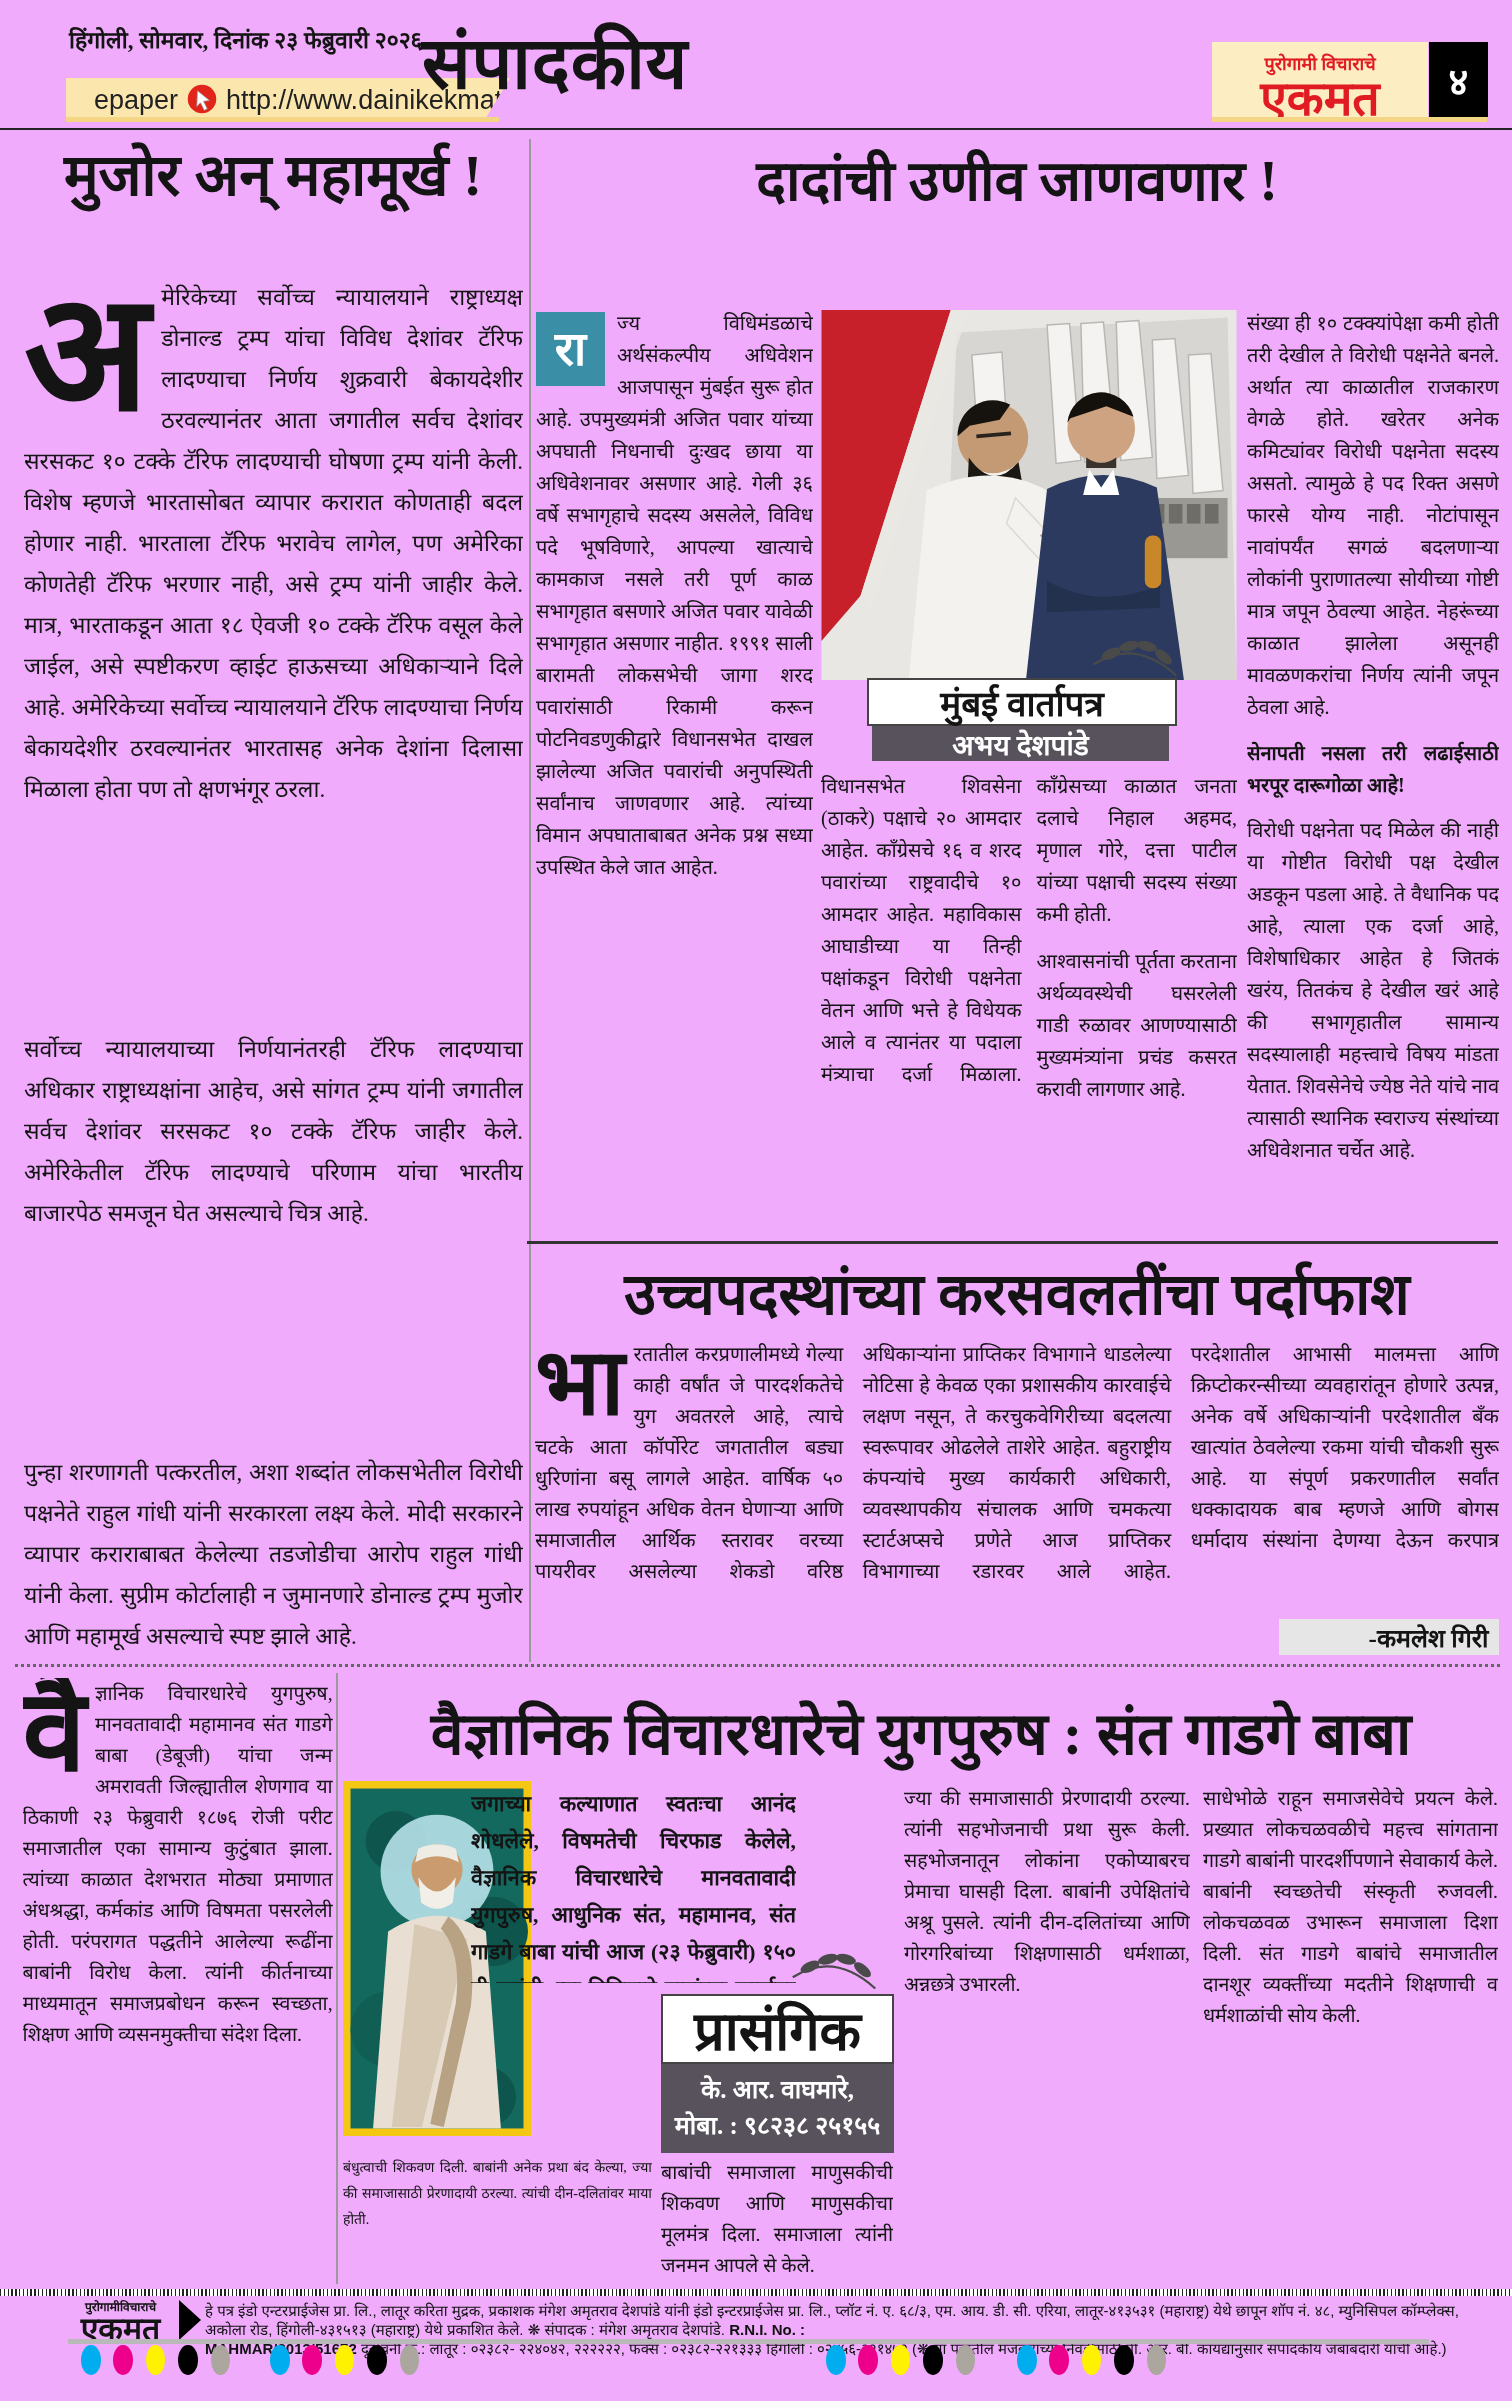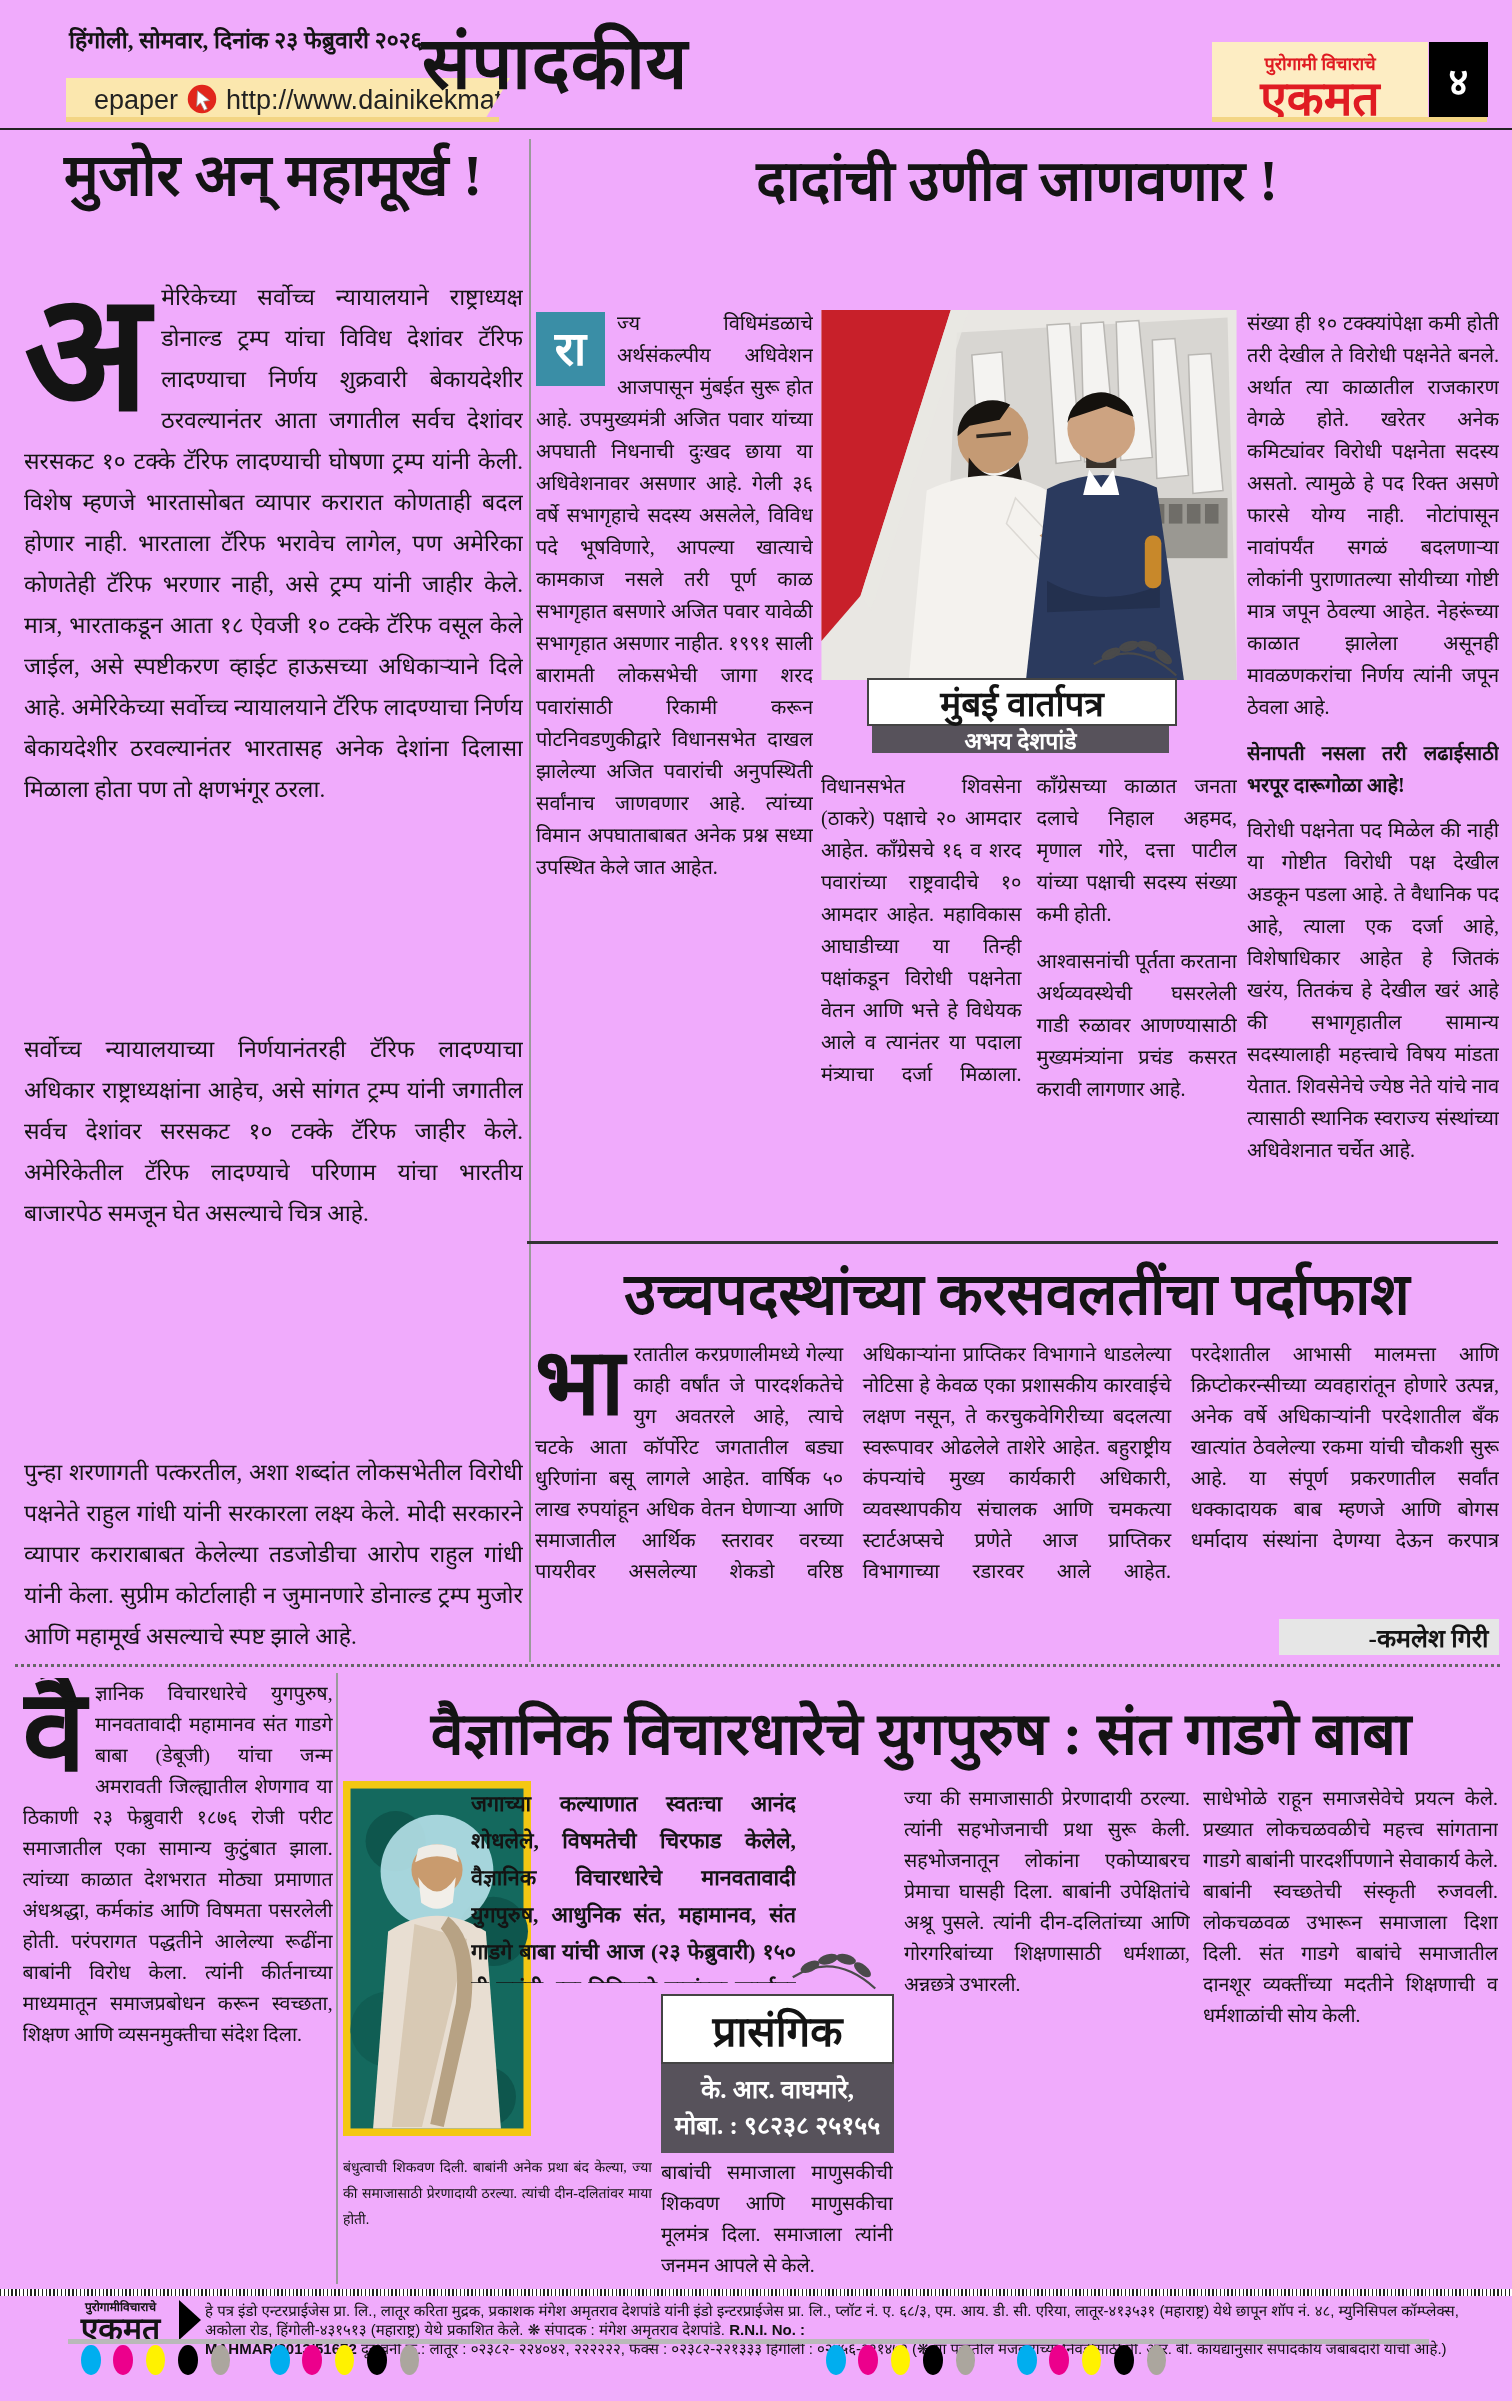--- a/index.html
+++ b/index.html
@@ -52,25 +52,25 @@
   .gb-colA{left:22.6px;top:1678px;width:310px;height:607px;font-size:19.6px;line-height:31px;}
   .dc-vai{float:left;font-size:114px;line-height:92px;font-weight:700;margin:7.5px 9px 0 0;}
   .gb-intro{left:471px;top:1786px;width:325px;height:197px;font-size:21.5px;line-height:37px;font-weight:700;}
   .gb-colC{left:904px;top:1783px;width:286px;height:503px;font-size:19.6px;line-height:31px;}
   .gb-colD{left:1203px;top:1783px;width:295px;height:503px;font-size:19.6px;line-height:31px;}
   .gb-colAb{left:343px;top:2155px;width:309px;height:130px;font-size:14px;line-height:26px;}
   .gb-colBb{left:661px;top:2157px;width:232px;height:127px;font-size:19.6px;line-height:31px;}
   
   .mv-box{left:867px;top:678px;width:306px;height:44px;border:2.3px solid #444;background:#fff;
       display:flex;align-items:center;justify-content:center;font-size:35px;font-weight:800;}
-  .mv-byline{left:872px;top:726px;width:297px;height:27px;background:#57525b;color:#fff;
-      display:flex;align-items:center;justify-content:center;font-size:23px;font-weight:600;}
+  .mv-byline{left:872px;top:726px;width:297px;height:35px;background:#57525b;color:#fff;
+      display:flex;align-items:center;justify-content:center;font-size:28px;font-weight:600;}
   .pr-box{left:661px;top:1994px;width:233px;}
   .pr-title{border:2.3px solid #444;background:#fff;height:66px;display:flex;align-items:center;
-      justify-content:center;font-size:42px;font-weight:900;}
+      justify-content:center;font-size:54px;font-weight:900;}
   .pr-dark{background:#57525b;color:#fff;text-align:center;padding:7.5px 3px 9px;
       font-size:25px;font-weight:700;line-height:1.45;}
   
   .asm-photo{left:821px;top:310px;width:416px;height:370px;}
   .gb-photo{left:343px;top:1781px;width:188px;height:355px;}
   .leaf1{left:1090px;top:634px;}
   .leaf2{left:789px;top:1947px;}
   
   .tick-rule{left:0;top:2289px;width:1512px;height:6.8px;
       background:repeating-linear-gradient(90deg,#222 0 1.5px,#fff 1.5px 3.8px);}

